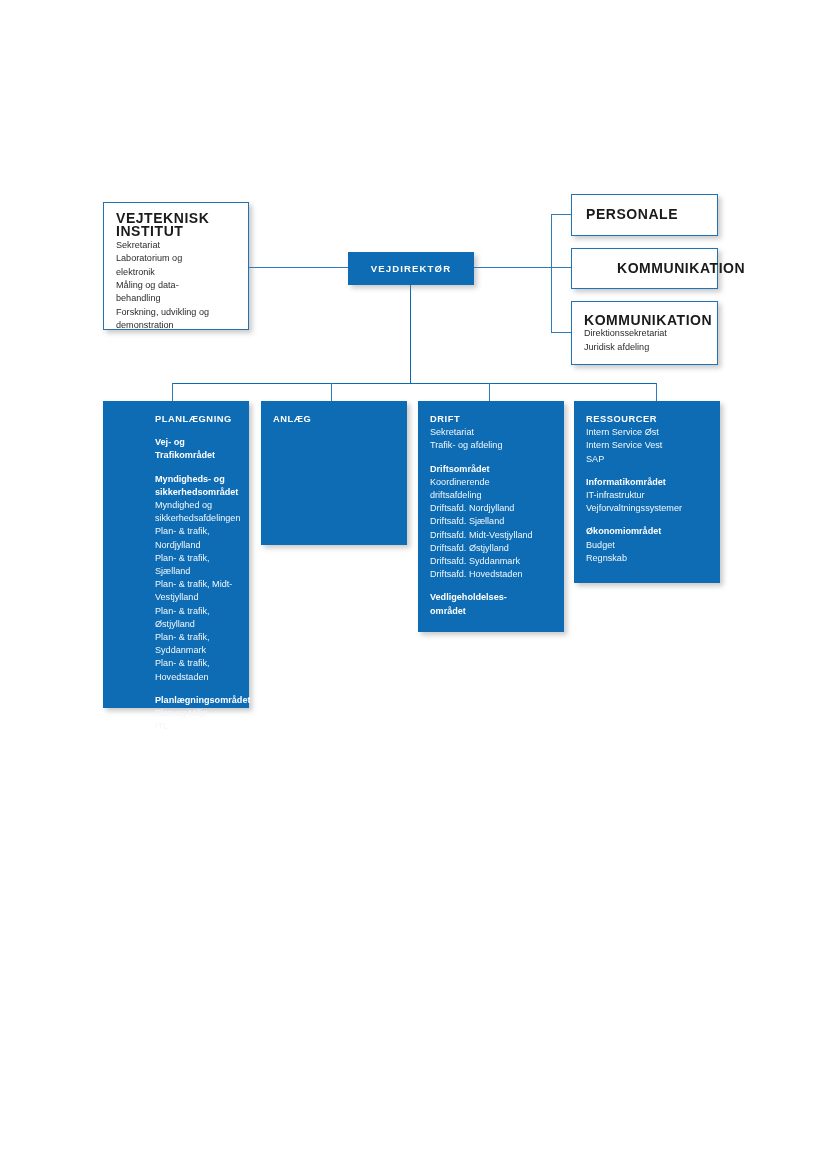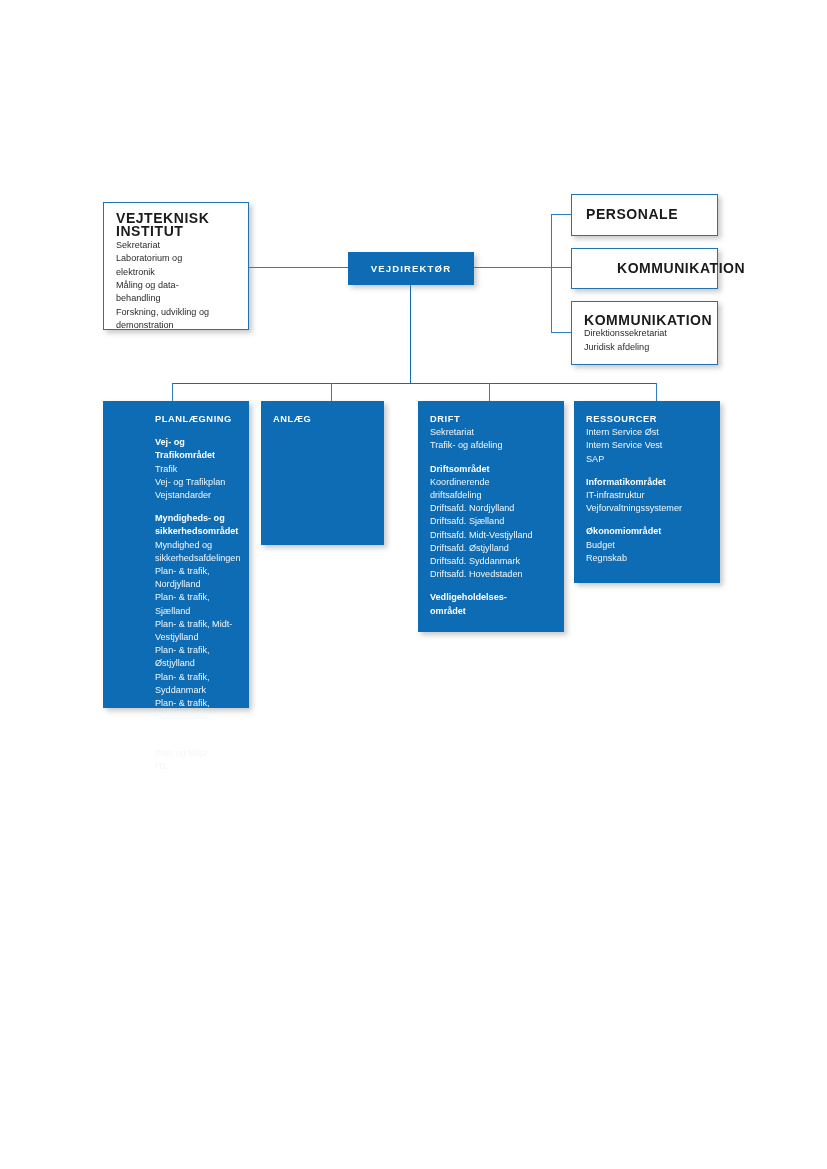--- a/index.html
+++ b/index.html
@@ -166,25 +166,20 @@
       </ul>
     </div>
   </div>
 
   <div class="box box-filled" style="left:103px; top:401px; width:146px; height:307px;padding-left:40px;">
     <div class="inner-pad" style="padding-top:12px;">
       <p class="title-light">PLANLÆGNING</p>
       <div class="gap"></div>
 
       <p class="sub-light">Vej- og Trafikområdet</p>
-      <ul class="plain">
-        <li class="body-light">Trafik</li>
-        <li class="body-light">Vej- og Trafikplan</li>
-        <li class="body-light">Vejstandarder</li>
-      </ul>
       <div class="gap"></div>
 
       <p class="sub-light">Myndigheds- og sikkerhedsområdet</p>
       <ul class="plain">
         <li class="body-light">Myndighed og</li>
         <li class="body-light">sikkerhedsafdelingen</li>
         <li class="body-light">Plan- &amp; trafik, Nordjylland</li>
         <li class="body-light">Plan- &amp; trafik, Sjælland</li>
         <li class="body-light">Plan- &amp; trafik, Midt-</li>
         <li class="body-light">Vestjylland</li>
@@ -195,21 +190,21 @@
       <div class="gap"></div>
 
       <p class="sub-light">Planlægningsområdet</p>
       <ul class="plain">
         <li class="body-light">Plan og Miljø</li>
         <li class="body-light">ITL</li>
       </ul>
     </div>
   </div>
 
-  <div class="box box-filled" style="left:261px; top:401px; width:123px; height:144px;">
+  <div class="box box-filled" style="left:261px; top:401px; width:146px; height:144px;">
     <div class="inner-pad" style="padding-top:12px;">
       <p class="title-light">ANLÆG</p>
     </div>
   </div>
 
   <div class="box box-filled" style="left:418px; top:401px; width:146px; height:231px;">
     <div class="inner-pad" style="padding-top:12px;">
       <p class="title-light">DRIFT</p>
       <ul class="plain">
         <li class="body-light">Sekretariat</li>

